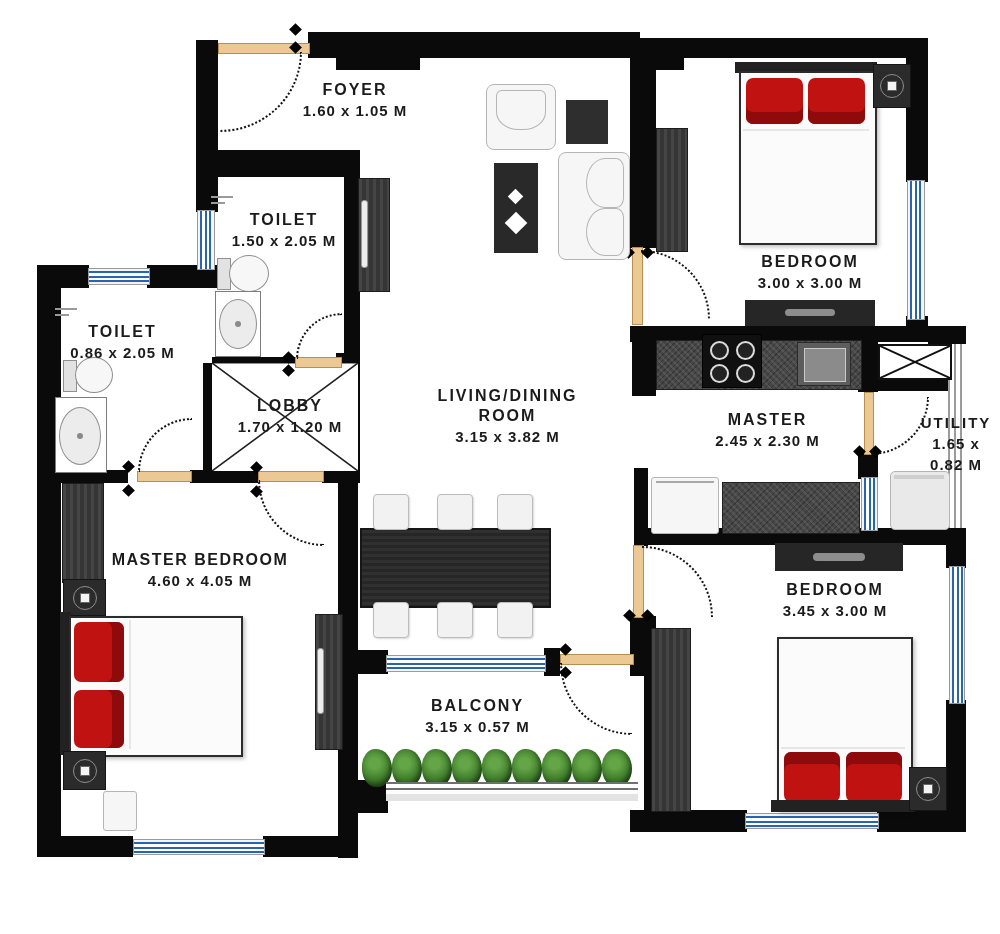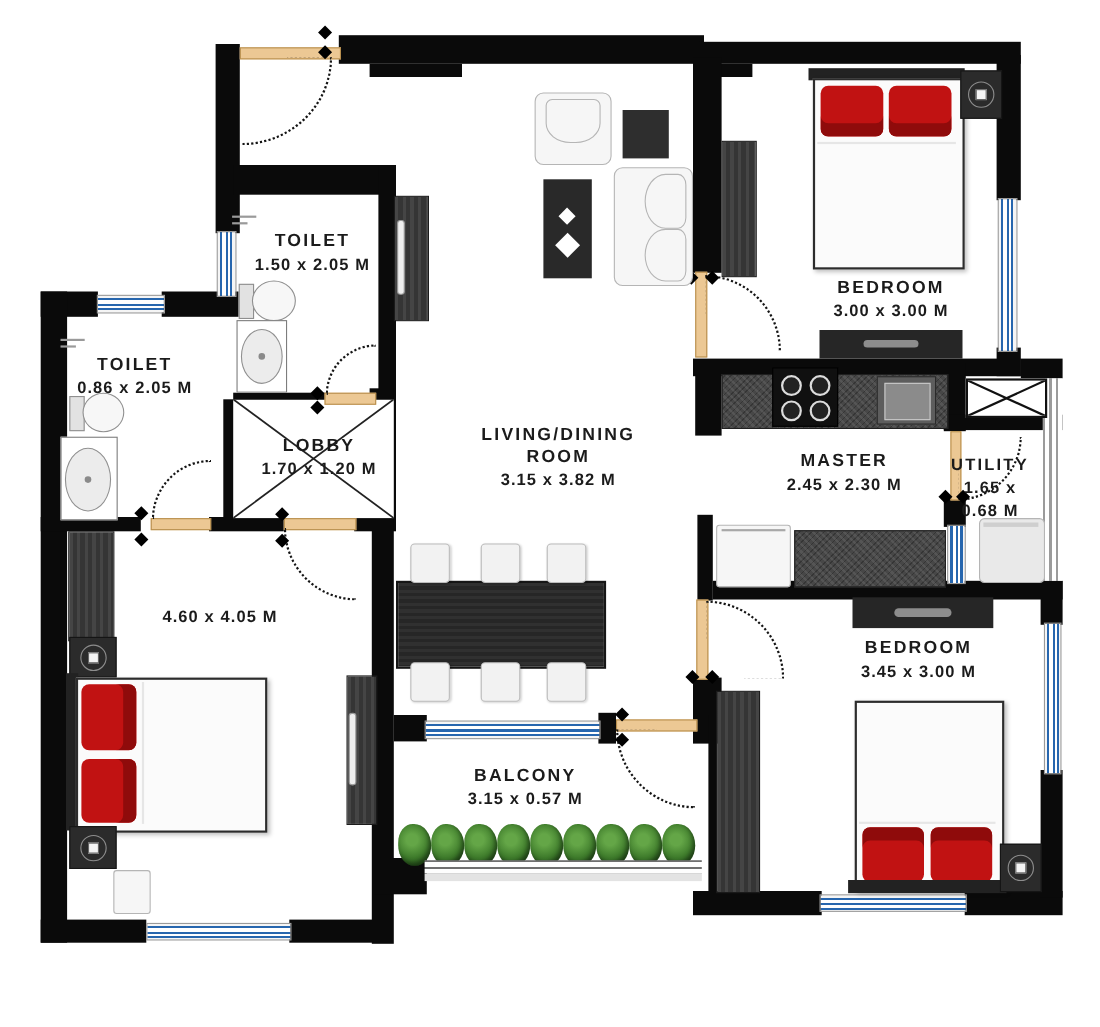--- a/index.html
+++ b/index.html
@@ -269,20 +269,24 @@
   <div class="bush" style="left:422px;top:749px"></div>
   <div class="bush" style="left:452px;top:749px"></div>
   <div class="bush" style="left:482px;top:749px"></div>
   <div class="bush" style="left:512px;top:749px"></div>
   <div class="bush" style="left:542px;top:749px"></div>
   <div class="bush" style="left:572px;top:749px"></div>
   <div class="bush" style="left:602px;top:749px"></div>
   <div class="railing" style="left:386px;top:782px;width:252px;height:12px"></div>
   <div style="position:absolute;left:386px;top:794px;width:252px;height:7px;background:#e3e3e3"></div>
 
+  <div class="lbl" style="left:270px;top:80px;width:170px">
+    <div class="nm">FOYER</div>
+    <div class="dm">1.60 x 1.05 M</div>
+  </div>
   <div class="lbl" style="left:214px;top:210px;width:140px">
     <div class="nm">TOILET</div>
     <div class="dm">1.50 x 2.05 M</div>
   </div>
   <div class="lbl" style="left:50px;top:322px;width:145px">
     <div class="nm">TOILET</div>
     <div class="dm">0.86 x 2.05 M</div>
   </div>
   <div class="lbl" style="left:215px;top:396px;width:150px">
     <div class="nm">LOBBY</div>
@@ -294,26 +298,27 @@
     <div class="dm">3.15 x 3.82 M</div>
   </div>
   <div class="lbl" style="left:730px;top:252px;width:160px">
     <div class="nm">BEDROOM</div>
     <div class="dm">3.00 x 3.00 M</div>
   </div>
   <div class="lbl" style="left:690px;top:410px;width:155px">
     <div class="nm">MASTER</div>
     <div class="dm">2.45 x 2.30 M</div>
   </div>
-  <div class="lbl" style="left:858px;top:414px;width:84px">
+  <div class="lbl" style="left:914px;top:414px;width:84px">
     <div class="nm" style="font-size:15px">UTILITY</div>
     <div class="dm">1.65 x</div>
-    <div class="dm">0.68 M</div>
+    <div class="dm">0.82 M</div>
   </div>
   <div class="lbl" style="left:105px;top:550px;width:190px">
+    <div class="nm" style="letter-spacing:1.5px">MASTER BEDROOM</div>
     <div class="dm">4.60 x 4.05 M</div>
   </div>
   <div class="lbl" style="left:755px;top:580px;width:160px">
     <div class="nm">BEDROOM</div>
     <div class="dm">3.45 x 3.00 M</div>
   </div>
   <div class="lbl" style="left:395px;top:696px;width:165px">
     <div class="nm">BALCONY</div>
     <div class="dm">3.15 x 0.57 M</div>
   </div>

